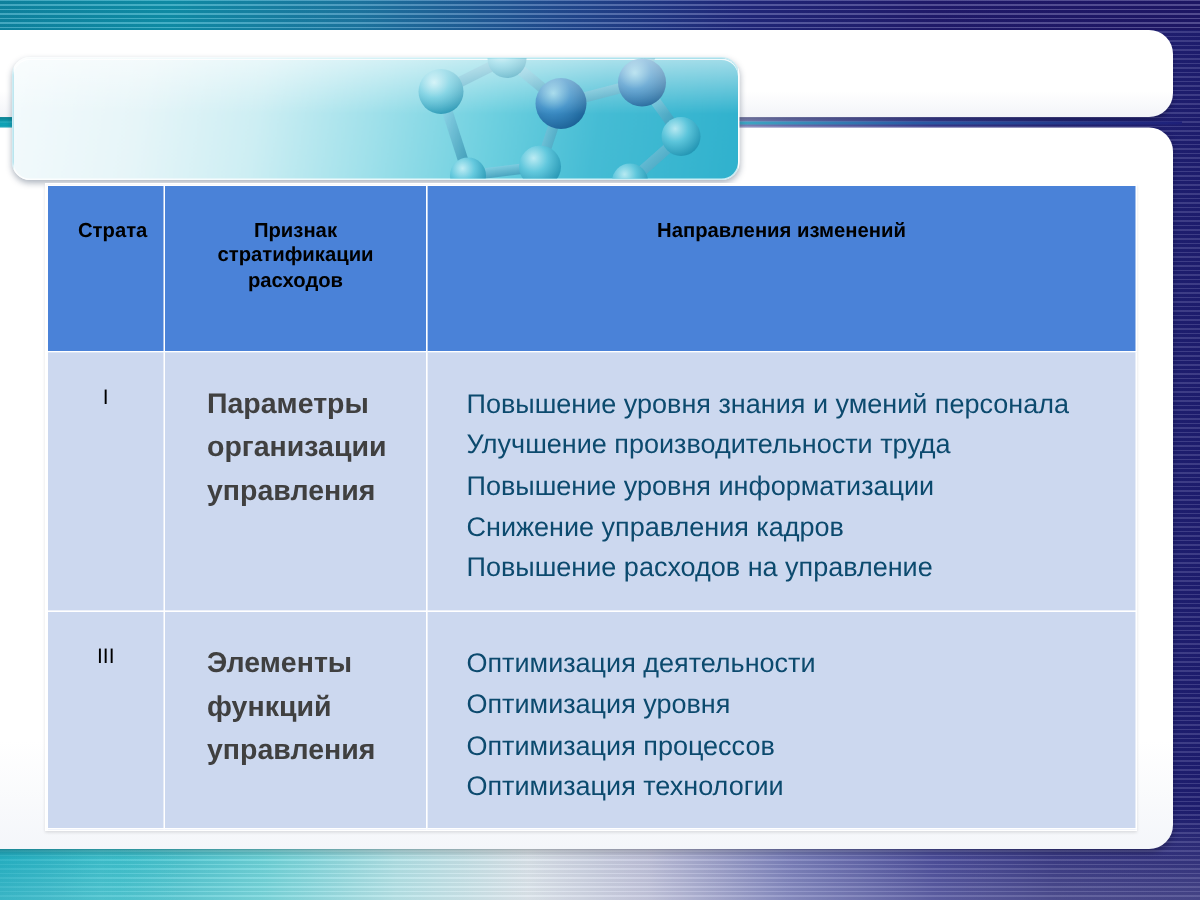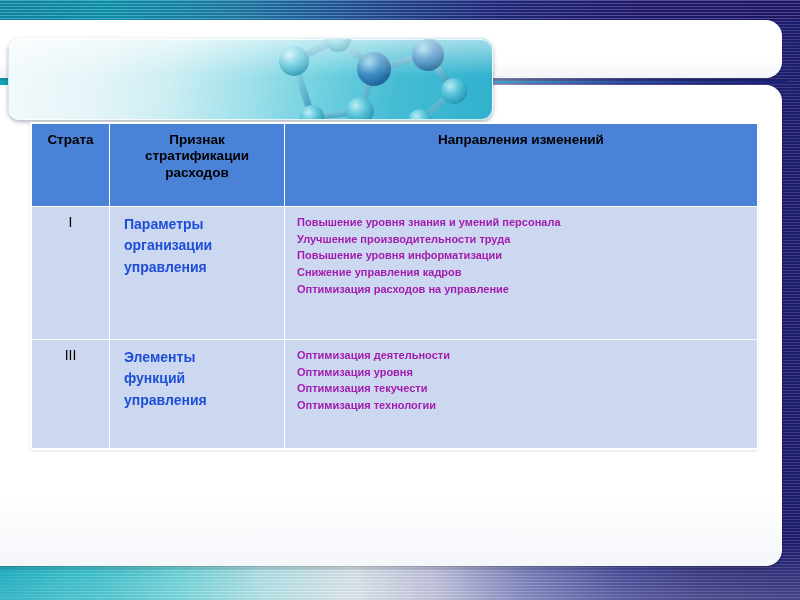--- a/index.html
+++ b/index.html
@@ -175,21 +175,21 @@
     box-shadow: 0 1px 2px rgba(0,0,0,0.12);
   }
   table.strata {
     border-collapse: collapse;
     width: 726px;
     table-layout: fixed;
   }
   table.strata td, table.strata th {
     border: 1px solid #ffffff;
     vertical-align: top;
-    padding: 0;
+    padding: 14px;
     margin-left: 16px;
   }
   thead th {
     background: #4a82d8;
     color: #000000;
     font-weight: bold;
     font-size: 13.5px;
     text-align: center;
     height: 82px;
     vertical-align: top;
@@ -208,31 +208,31 @@
 
   td.c-strata {
     text-align: center;
     font-size: 14px;
     color: #000000;
     font-weight: normal;
   }
   td.c-strata .cell { padding: 7px 4px 0 4px; }
 
   td.c-priznak {
-    color: #1d4ed8;
-    font-size: 14px;
+    color: #404040;
+    font-size: 19px;
     font-weight: bold;
     line-height: 1.52;
   }
   td.c-priznak .cell { padding: 7px 6px 0 14px; white-space: pre-line; }
 
   td.c-napr {
-    color: #a21caf;
-    font-size: 11px;
-    font-weight: bold;
+    color: #0c4a6e;
+    font-size: 18px;
+    font-weight: normal;
     line-height: 1.52;
   }
   td.c-napr .cell { padding: 7px 8px 0 12px; }
   td.c-napr .line { white-space: pre-line; }
 
   .row-1 td { height: 132px; }
   .row-2 td { height: 111px; }
   .row-3 td { height: 108px; }
 </style>
 </head>
@@ -327,40 +327,40 @@
             <div class="cell">Параметры
 организации
 управления</div>
           </td>
           <td class="c-napr">
             <div class="cell">
               <div class="line">Повышение уровня знания и умений персонала</div>
               <div class="line">Улучшение производительности труда</div>
               <div class="line">Повышение уровня информатизации</div>
               <div class="line">Снижение управления кадров</div>
-              <div class="line">Оптимизация расходов на управление</div>
+              <div class="line">Повышение расходов на управление</div>
             </div>
           </td>
         </tr>
 
 
         <tr class="row-odd row-3">
           <td class="c-strata">
             <div class="cell">III</div>
           </td>
           <td class="c-priznak">
             <div class="cell">Элементы
 функций
 управления</div>
           </td>
           <td class="c-napr">
             <div class="cell">
               <div class="line">Оптимизация деятельности</div>
               <div class="line">Оптимизация  уровня</div>
-              <div class="line">Оптимизация текучести</div>
+              <div class="line">Оптимизация процессов</div>
               <div class="line">Оптимизация технологии</div>
             </div>
           </td>
         </tr>
 
       </tbody>
     </table>
   </div>
 
 </div>

